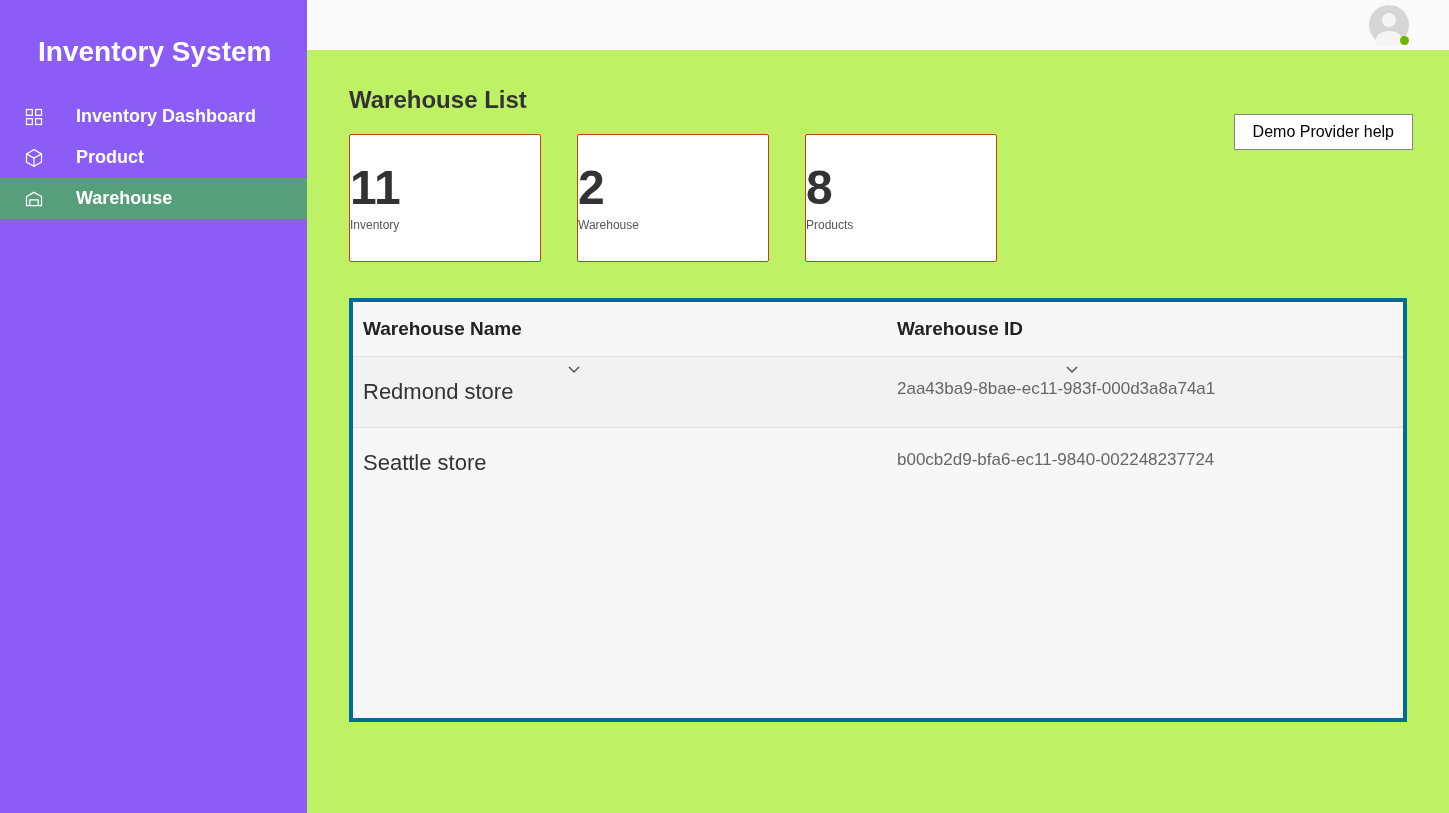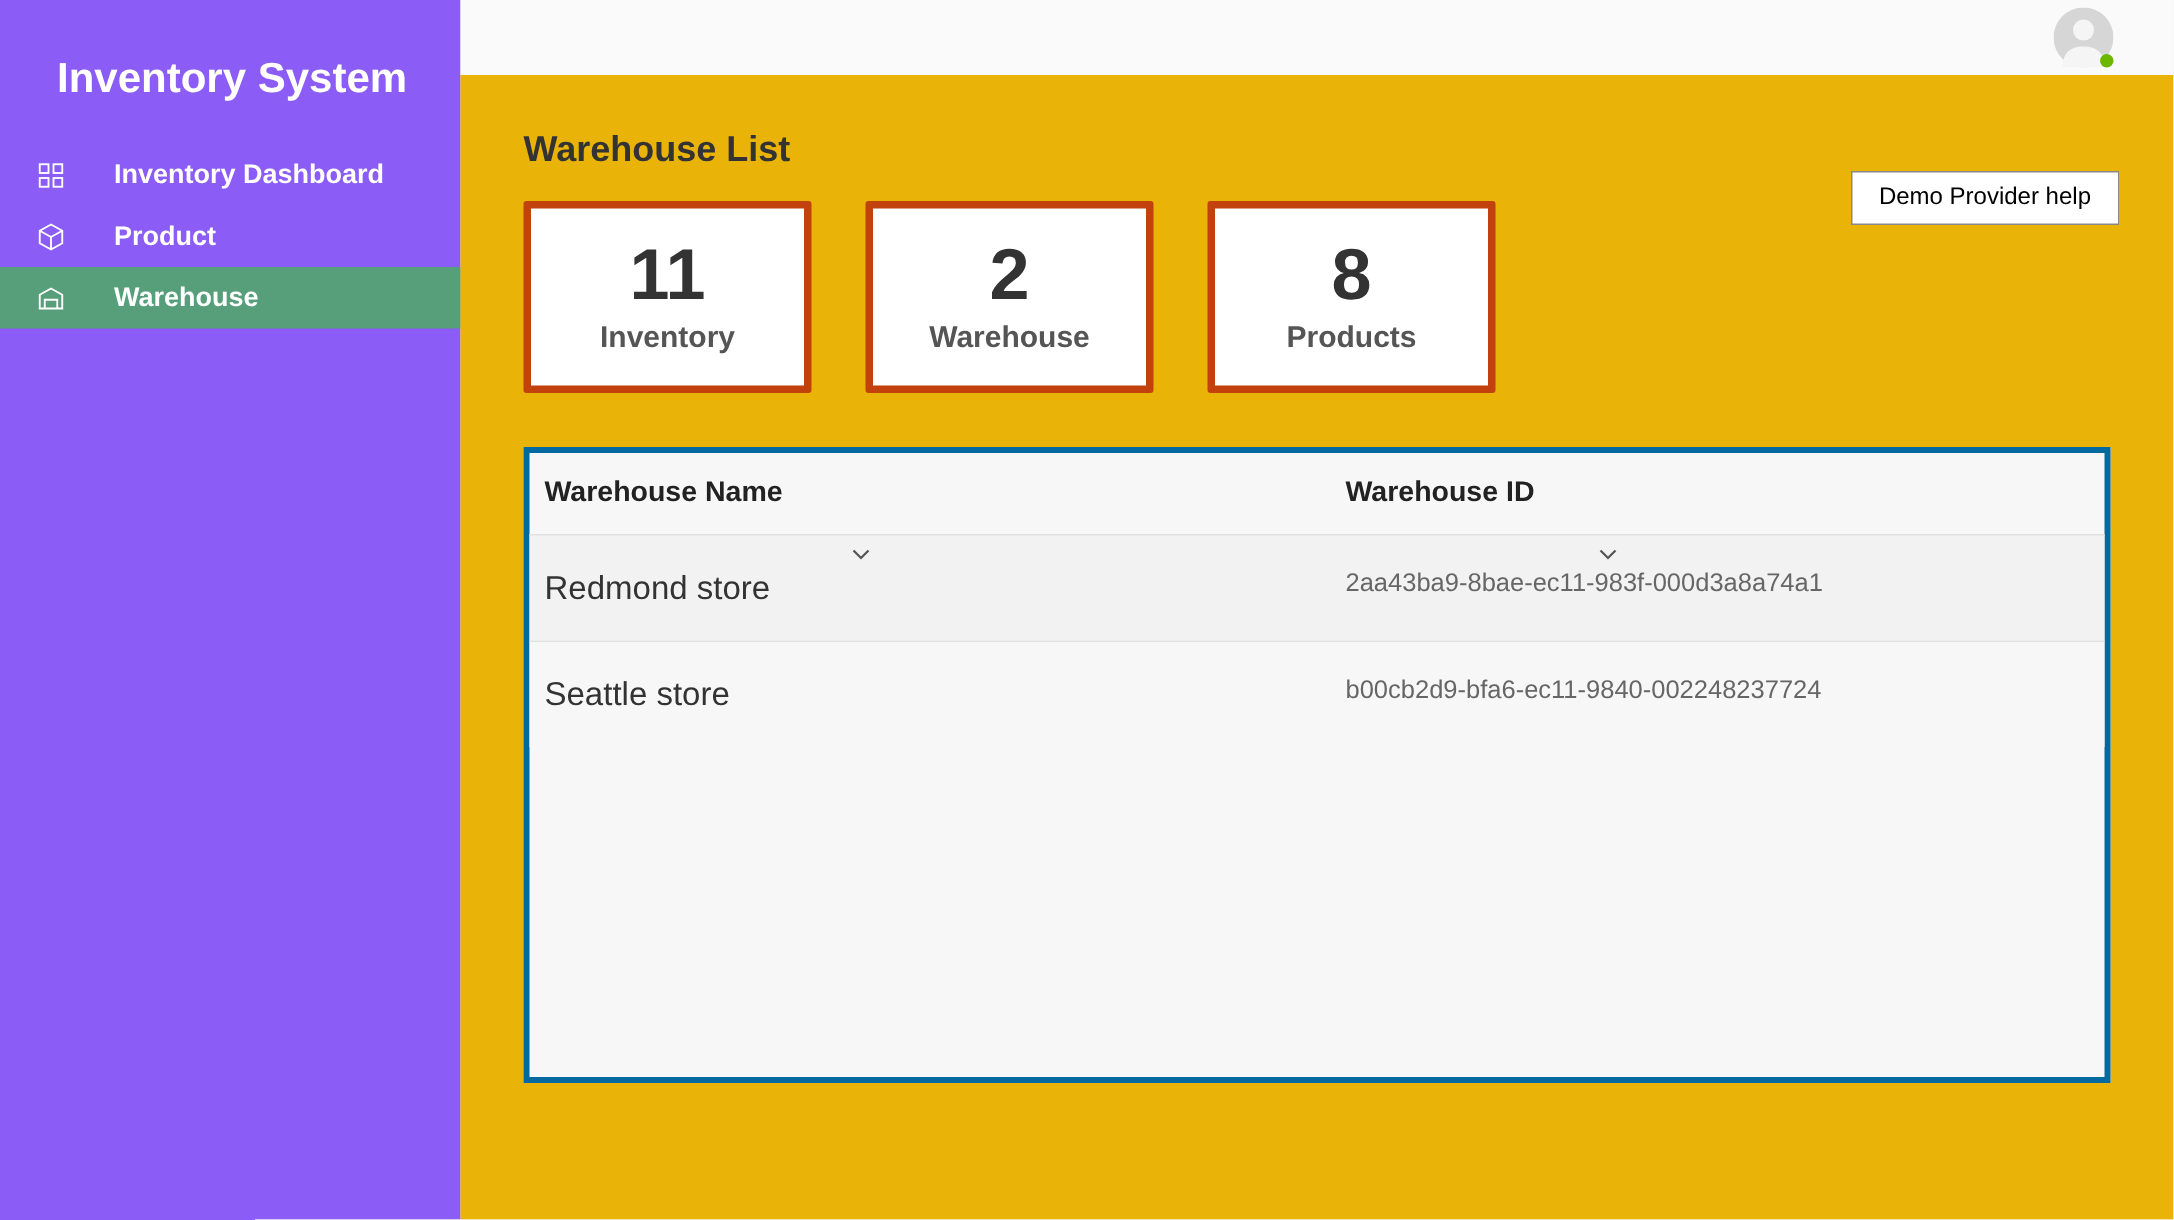--- a/index.html
+++ b/index.html
@@ -70,21 +70,21 @@
       bottom: 0;
       width: 9px;
       height: 9px;
       border-radius: 50%;
       background: #6bb700;
     }
 
     .content {
       flex: 1;
       padding: 36px 42px;
-      background: #eab308;
+      background: #bef264;
       position: relative;
     }
     .page-title {
       font-size: 24px;
       font-weight: 600;
       color: #333;
       margin-bottom: 20px;
     }
     .help-button {
       position: absolute;
@@ -99,38 +99,36 @@
     }
     .cards {
       display: flex;
       gap: 36px;
       margin-bottom: 36px;
     }
     .card {
       width: 192px;
       height: 128px;
       background: #fff;
-      border: 5px solid #c2410c;
+      border: 1px solid #c2410c;
       border-radius: 2px;
       display: flex;
       flex-direction: column;
-      align-items: center;
       justify-content: center;
     }
     .card-number {
       font-size: 48px;
       font-weight: 700;
       color: #333;
       line-height: 1;
       margin-bottom: 6px;
     }
     .card-label {
-      font-size: 20px;
+      font-size: 12px;
       color: #555;
-      font-weight: bold;
     }
 
     .table-panel {
       background: #f7f7f7;
       border: 4px solid #0369a1;
       height: 424px;
     }
     .table-header {
       display: flex;
       padding: 16px 10px;

